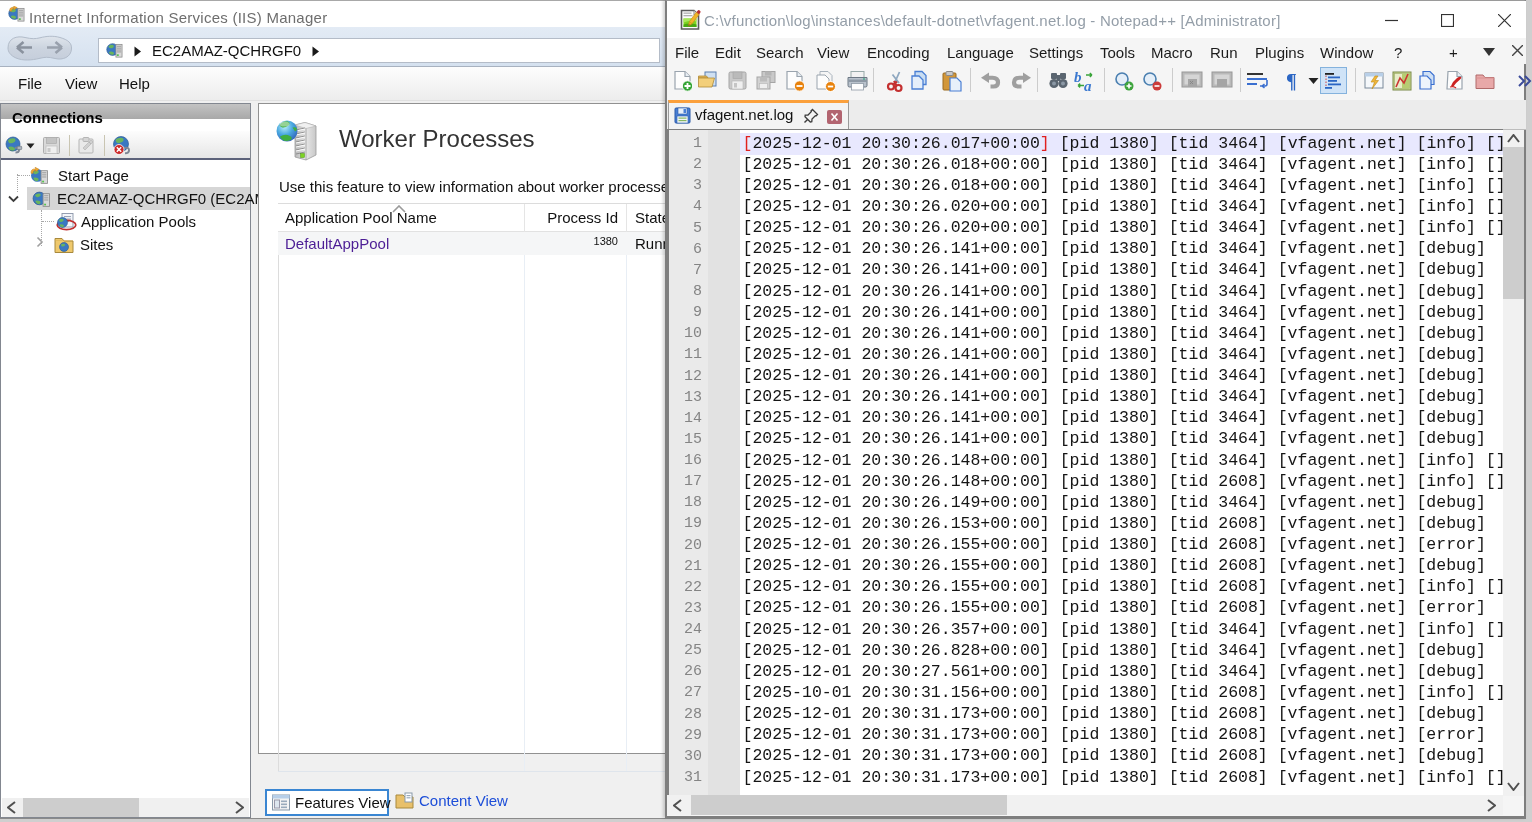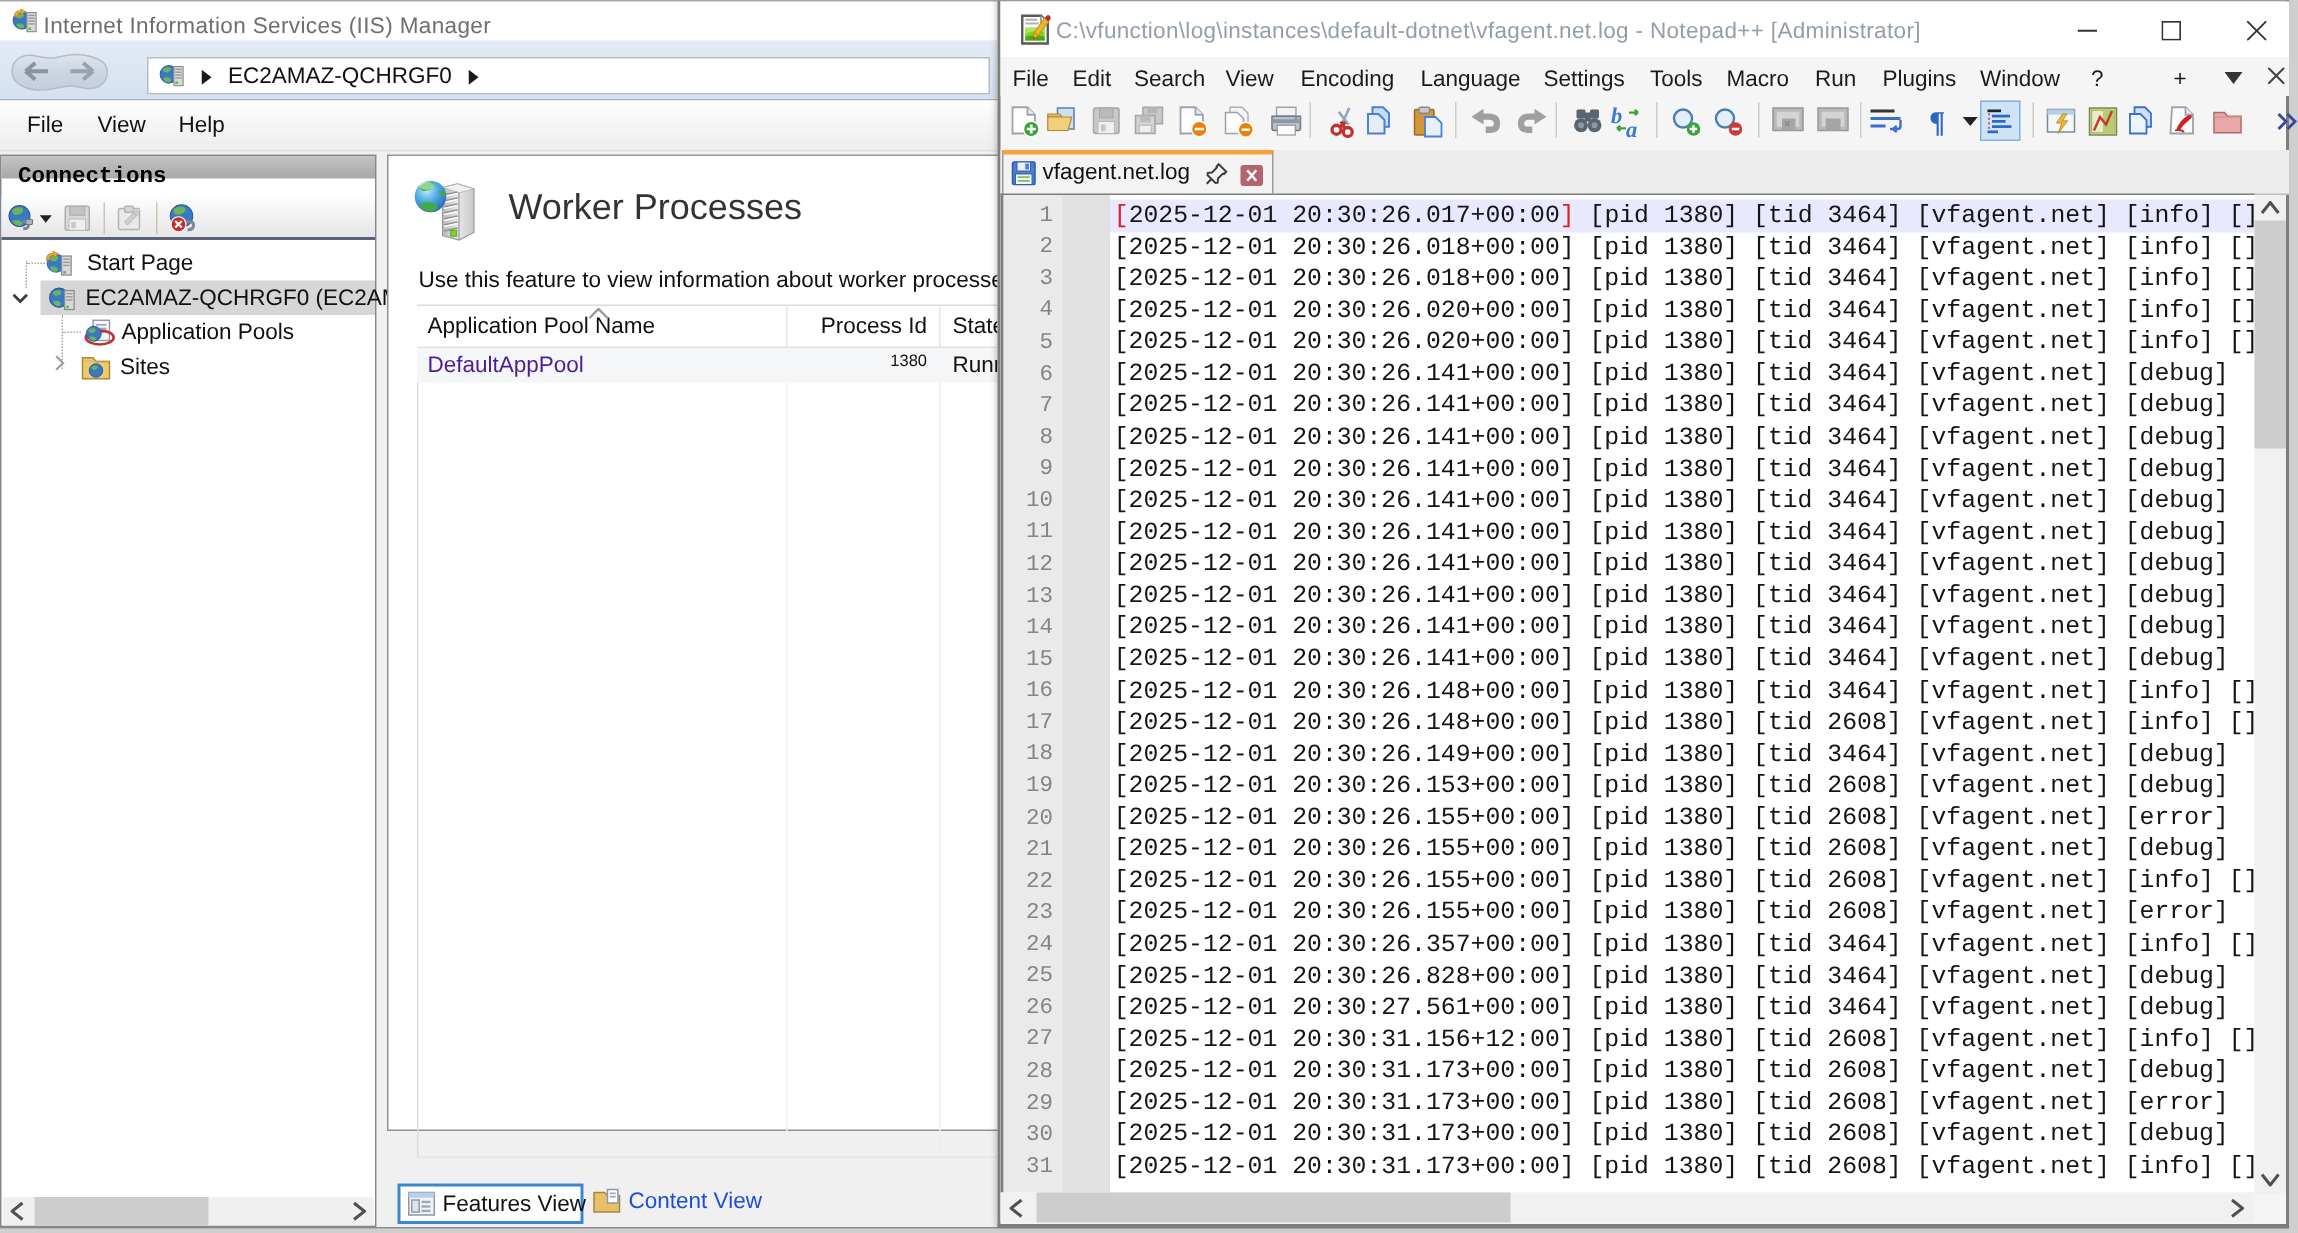--- a/index.html
+++ b/index.html
@@ -10,21 +10,21 @@
 #iis-title { position:absolute; left:0; top:0; width:668px; height:27px; background:#ffffff; border-top:1px solid #a8a8a8; }
 #iis-title .txt { position:absolute; left:29px; top:8px; font-size:15px; letter-spacing:0.25px; color:#6e6e6e; }
 #iis-addr { position:absolute; left:0; top:27px; width:668px; height:40px;
   background:linear-gradient(#e3ebf5,#d5e1ef); border-bottom:1px solid #a8b2c0; }
 #iis-crumb { position:absolute; left:98px; top:11px; width:562px; height:25px; background:#fff; border:1px solid #b4bcc8; }
 #iis-menu { position:absolute; left:0; top:67px; width:668px; height:34px; background:linear-gradient(#fdfdfd,#ededed); border-bottom:1px solid #e0e0e0; }
 #iis-menu span { position:absolute; top:8px; font-size:15px; color:#111; }
 
 #conn { position:absolute; left:0; top:103px; width:251px; height:715px; background:#fff; border:1px solid #828790; }
 #conn-head { position:absolute; left:0; top:0; width:249px; height:15px;
-  background:linear-gradient(#c3c3c3,#a8a8a8);font-family:Liberation Mono, monospace; }
+  background:linear-gradient(#c3c3c3,#a8a8a8); }
 #conn-head b { position:absolute; left:11px; top:5px; font-size:15px; color:#000; }
 #conn-tools { position:absolute; left:0; top:27px; width:249px; height:29px;
   background:linear-gradient(#fdfdfd,#e6e6e6); border-bottom:2px solid #5c627a; }
 .tree-row { position:absolute; left:0; width:249px; height:22px; font-size:15px; color:#111; }
 .tree-row .lbl { position:absolute; top:2px; white-space:nowrap; }
 #tree-sel { position:absolute; left:26px; top:83px; width:223px; height:23px; background:#d6d6d6; }
 #conn-hsb { position:absolute; left:1px; top:694px; width:247px; height:19px; background:#f0f0f0; }
 
 #main { position:absolute; left:258px; top:103px; width:410px; height:651px; background:#fff; border:1px solid #919191; border-right:none; }
 #feat-bar { position:absolute; left:259px; top:785px; width:409px; height:33px; background:#f0f0f0; }
@@ -607,21 +607,21 @@
 <div class="lt" style="top:447.33px">[2025-12-01 20:30:26.155+00:00] [pid 1380] [tid 2608] [vfagent.net] [info] []</div>
 <div class="ln" style="top:469.96px">23</div>
 <div class="lt" style="top:468.46px">[2025-12-01 20:30:26.155+00:00] [pid 1380] [tid 2608] [vfagent.net] [error]</div>
 <div class="ln" style="top:491.09px">24</div>
 <div class="lt" style="top:489.59px">[2025-12-01 20:30:26.357+00:00] [pid 1380] [tid 3464] [vfagent.net] [info] []</div>
 <div class="ln" style="top:512.22px">25</div>
 <div class="lt" style="top:510.72px">[2025-12-01 20:30:26.828+00:00] [pid 1380] [tid 3464] [vfagent.net] [debug]</div>
 <div class="ln" style="top:533.35px">26</div>
 <div class="lt" style="top:531.85px">[2025-12-01 20:30:27.561+00:00] [pid 1380] [tid 3464] [vfagent.net] [debug]</div>
 <div class="ln" style="top:554.48px">27</div>
-<div class="lt" style="top:552.98px">[2025-12-01 20:30:31.156+12:00] [pid 1380] [tid 2608] [vfagent.net] [info] []</div>
+<div class="lt" style="top:552.98px">[2025-10-01 20:30:31.156+00:00] [pid 1380] [tid 2608] [vfagent.net] [info] []</div>
 <div class="ln" style="top:575.61px">28</div>
 <div class="lt" style="top:574.11px">[2025-12-01 20:30:31.173+00:00] [pid 1380] [tid 2608] [vfagent.net] [debug]</div>
 <div class="ln" style="top:596.74px">29</div>
 <div class="lt" style="top:595.24px">[2025-12-01 20:30:31.173+00:00] [pid 1380] [tid 2608] [vfagent.net] [error]</div>
 <div class="ln" style="top:617.87px">30</div>
 <div class="lt" style="top:616.37px">[2025-12-01 20:30:31.173+00:00] [pid 1380] [tid 2608] [vfagent.net] [debug]</div>
 <div class="ln" style="top:639.00px">31</div>
 <div class="lt" style="top:637.50px">[2025-12-01 20:30:31.173+00:00] [pid 1380] [tid 2608] [vfagent.net] [info] []</div>
 </div>
   </div>

